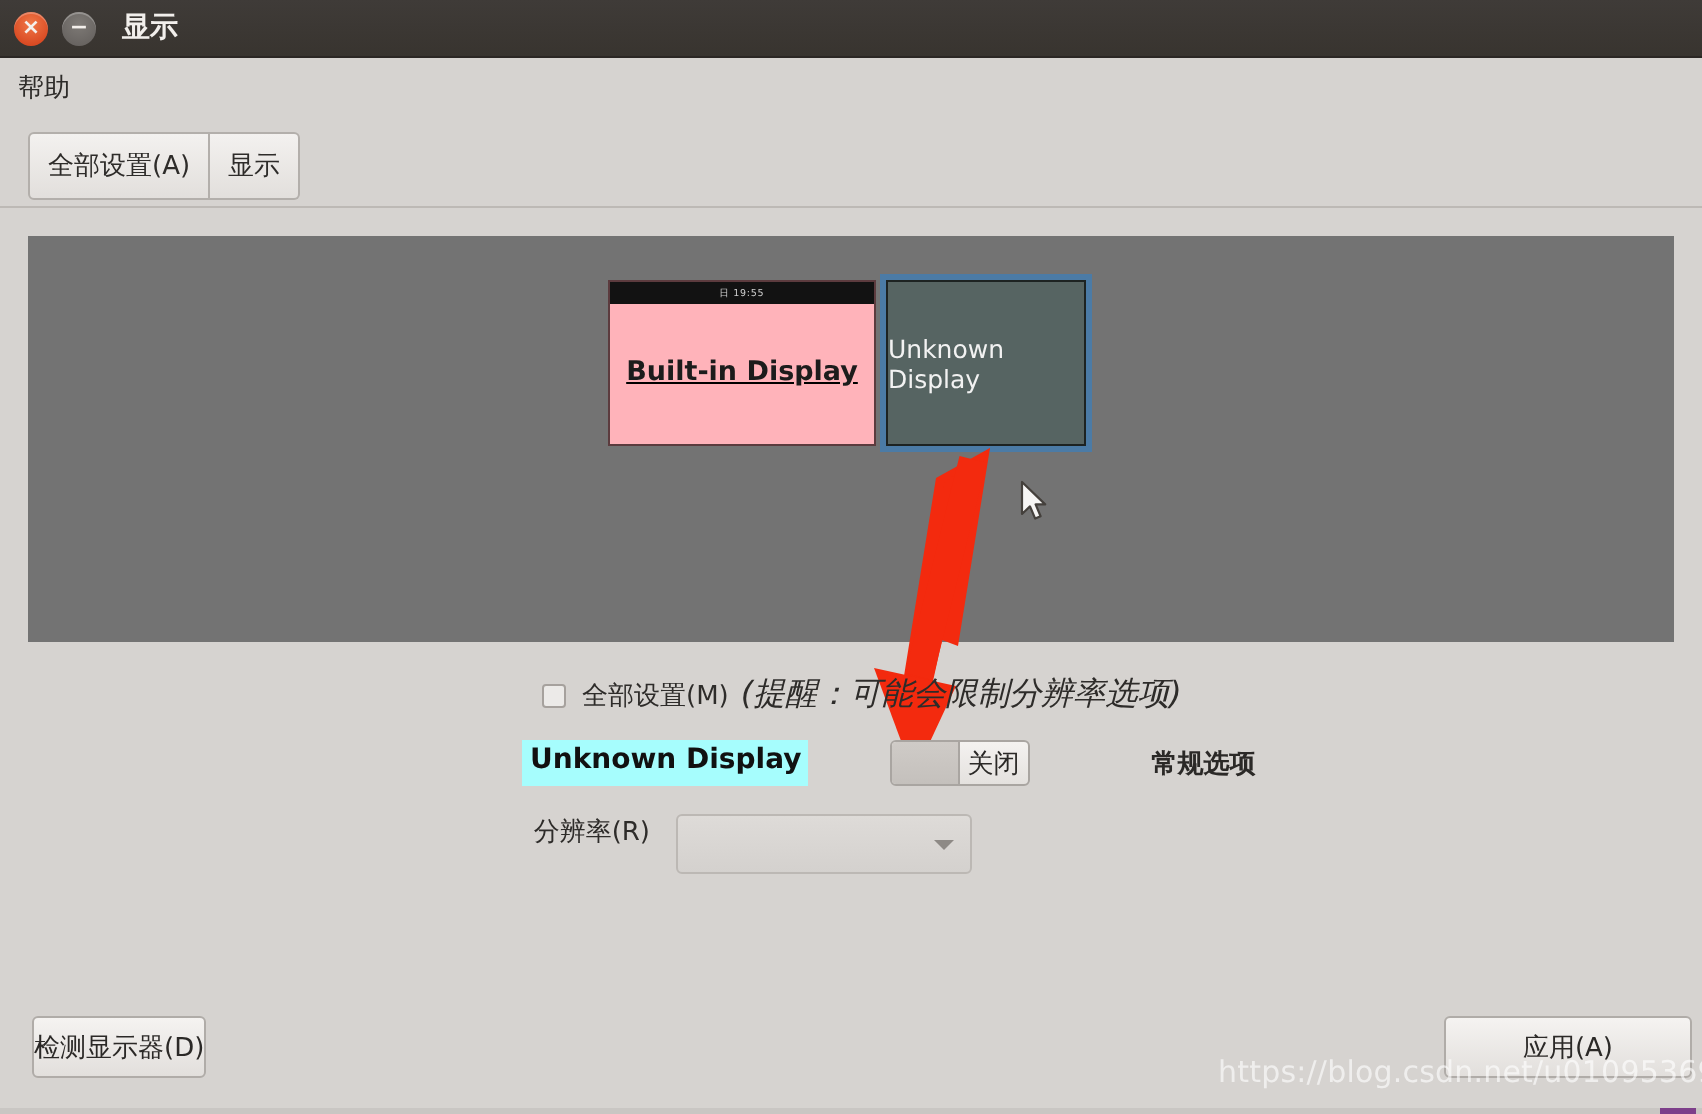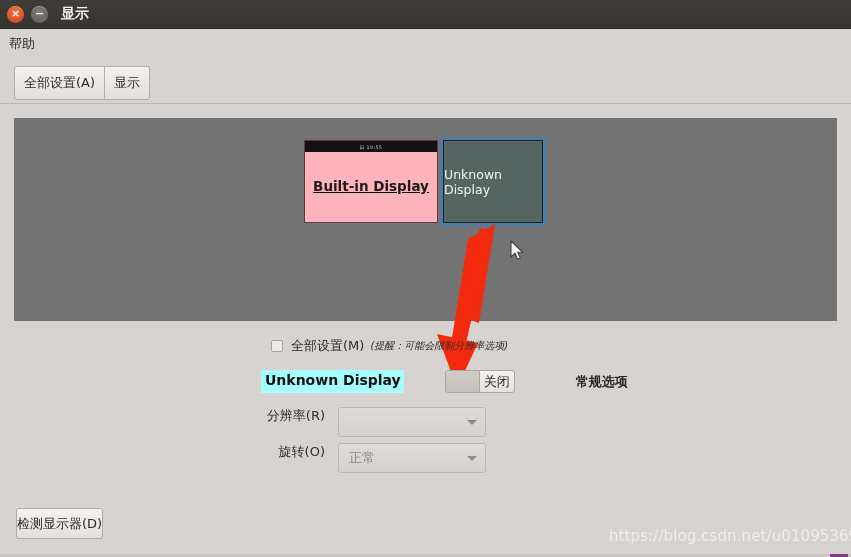--- a/index.html
+++ b/index.html
@@ -154,21 +154,21 @@
     border: 1px solid #a6a19d;
     border-radius: 2px;
     cursor: pointer;
   }
   .mirror-label {
     margin-left: 8px;
     font-size: 13px; color: #2e2c2a;
   }
   .mirror-hint {
     margin-left: 6px;
-    font-size: 10px; color: #2e2c2a;
+    font-size: 16px; color: #2e2c2a;
     font-style: italic;
   }
 
   
   .name-row {
     position: absolute; left: 261px; top: 370px;
     display: flex; align-items: center;
   }
   .display-name {
     background: #a6fdfd;
@@ -342,29 +342,23 @@
   </div>
 
   <div class="form-row r1">
     <div class="flabel">分辨率(R)</div>
     <div class="combo">
       <span class="cval"></span>
       <span class="caret"></span>
     </div>
   </div>
 
-  <div class="form-row r2">
-    <div class="flabel">旋转(O)</div>
-    <div class="combo">
-      <span class="cval">正常</span>
-      <span class="caret"></span>
-    </div>
-  </div>
 
   <div class="bottombar"></div>
   <div class="btn btn-detect">检测显示器(D)</div>
+  <div class="btn btn-apply">应用(A)</div>
   <div class="watermark">https://blog.csdn.net/u010953692</div>
 
   <div class="edge-bottom">
     <div class="scroll-nub"></div>
   </div>
 
 </div>
 
 </body></html>

